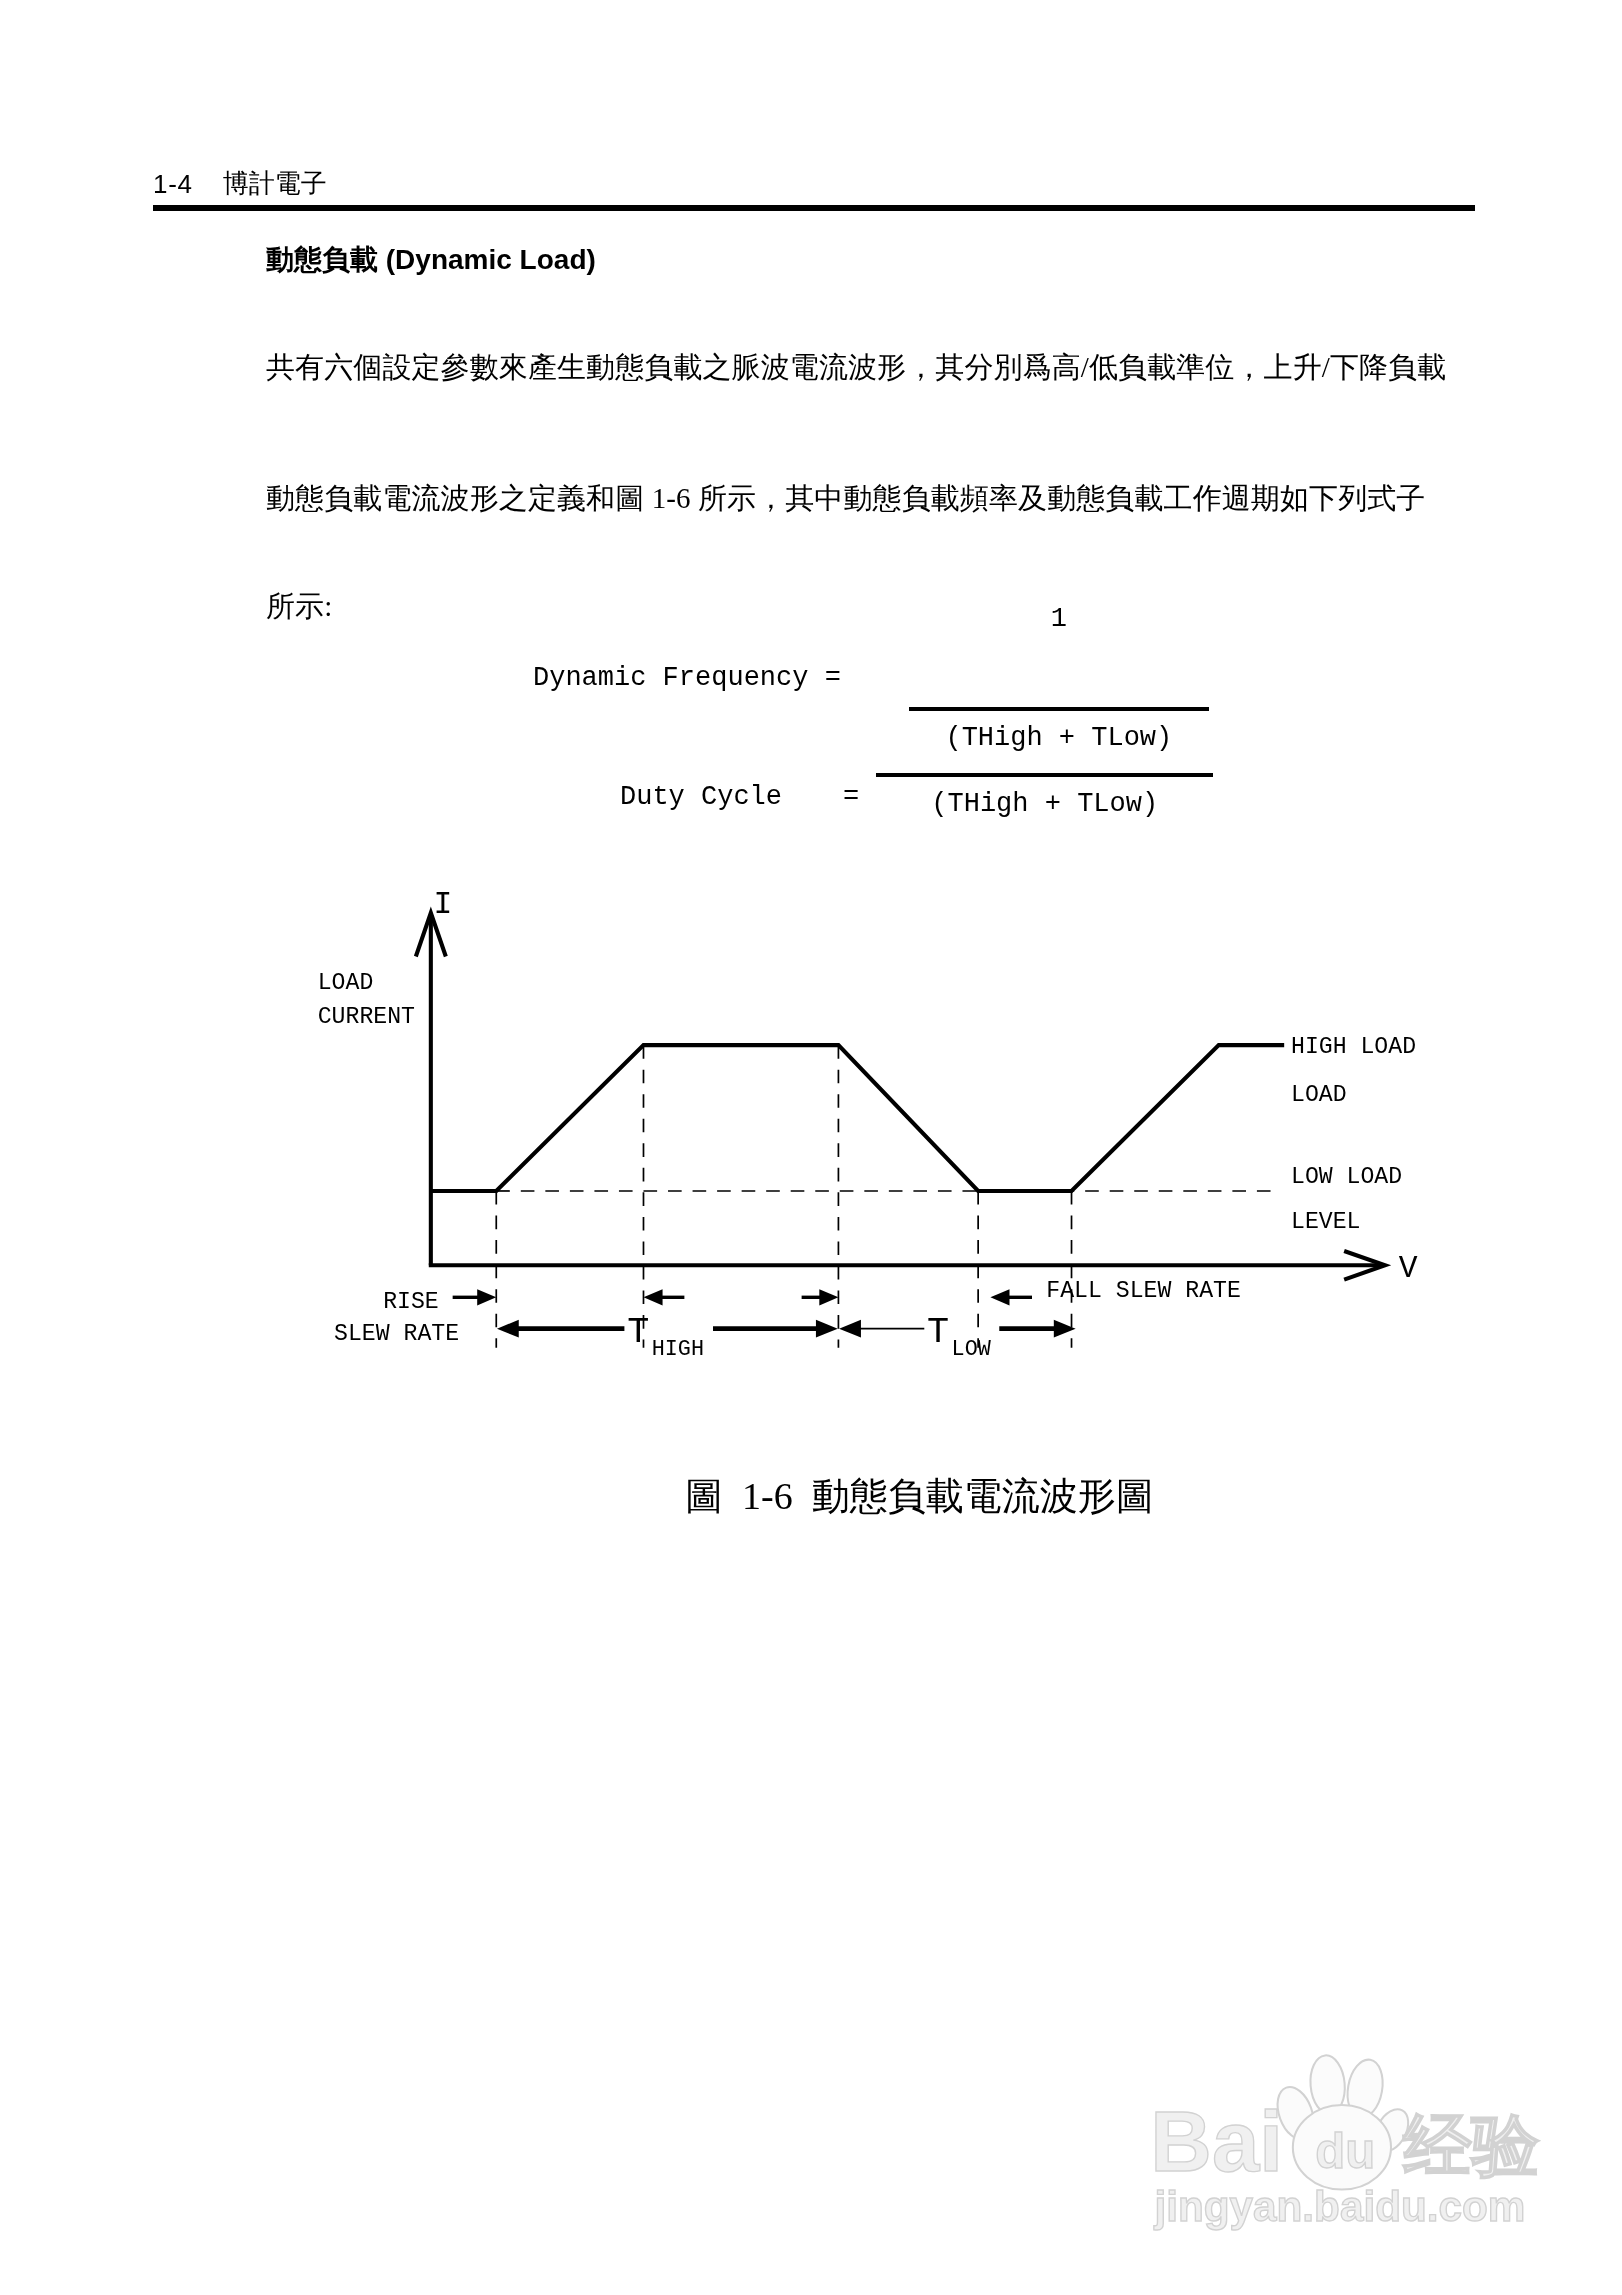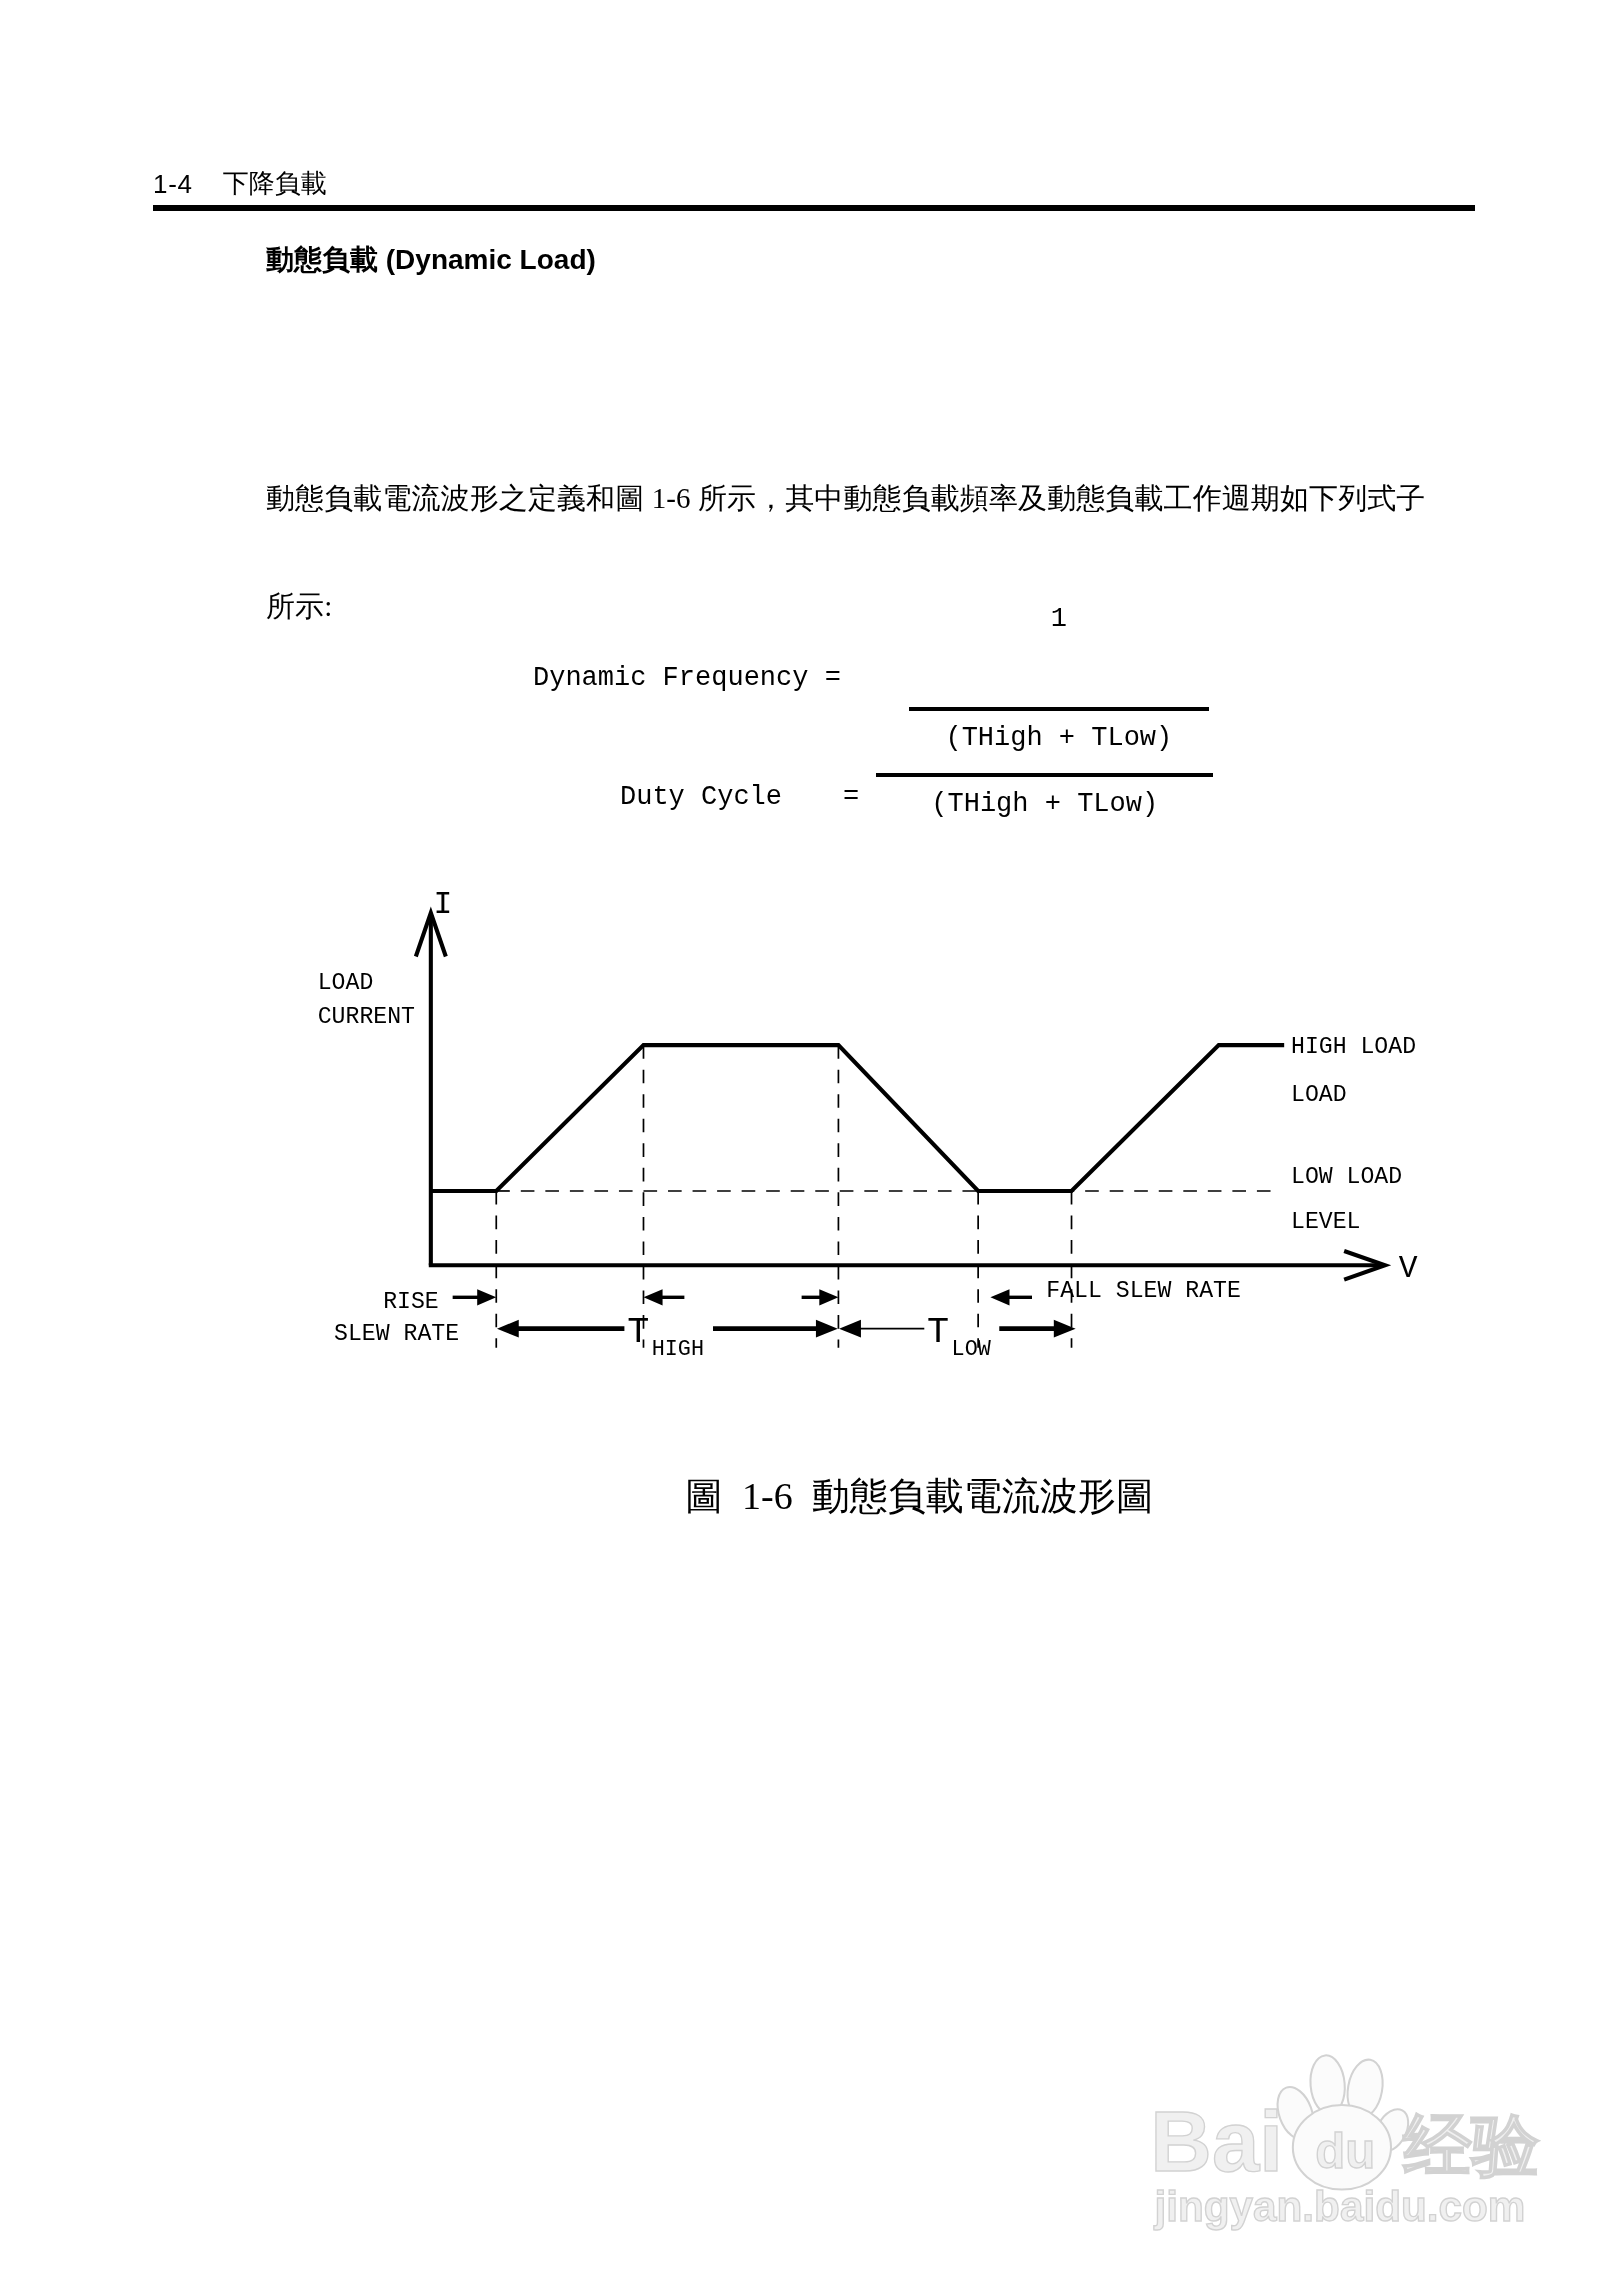--- a/index.html
+++ b/index.html
@@ -35,27 +35,28 @@
     fill:#f0f0f0;stroke:#d2d2d2;stroke-width:2px;}
   .watermark .shape{fill:#fbfbfb;stroke:#d2d2d2;stroke-width:3px;}
 </style>
 </head>
 <body>
 
 <div class="page">
 
   <div class="header-row">
     <span class="pageno">1-4</span>
-    <span class="brand">下降負載</span>
+    <span class="brand">博計電子</span>
   </div>
   <div class="rule"></div>
 
   <div class="heading">動態負載 (Dynamic Load)</div>
 
   <div class="para para1">
+    <div>共有六個設定參數來產生動態負載之脈波電流波形，其分別爲高/低負載準位，上升/下降負載</div>
   </div>
 
   <div class="para para2">
     <div>動態負載電流波形之定義和圖 1-6 所示，其中動態負載頻率及動態負載工作週期如下列式子</div>
     <div>所示:</div>
   </div>
 
   <div class="formula f1">
     <span class="label">Dynamic Frequency =</span>
     <span class="fraction">

